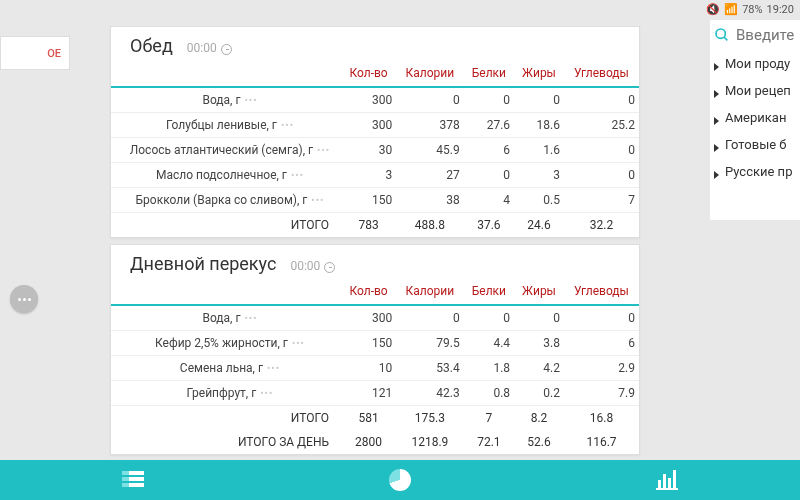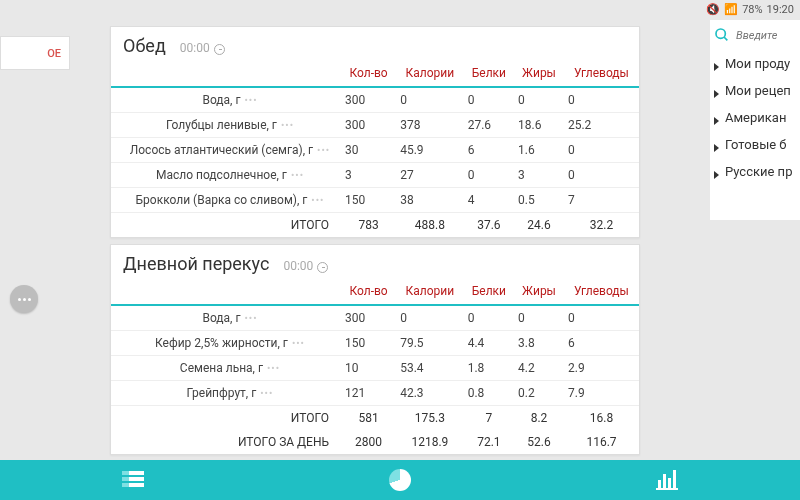--- a/index.html
+++ b/index.html
@@ -1,37 +1,37 @@
 <!DOCTYPE html>
 <html><head>
 <meta charset="utf-8">
 <style>
 *{box-sizing:border-box;margin:0;padding:0;font-family:Roboto,Arial,sans-serif}
 body{width:800px;height:500px;background:#e8e8e8;overflow:hidden;position:relative}
 .status-bar{position:absolute;top:0;right:0;height:18px;display:flex;align-items:center;gap:4px;padding:0 6px;font-size:11px;color:#555;background:#e8e8e8;z-index:10}
 .tab-fragment{position:absolute;top:36px;left:0;width:70px;height:34px;background:#fff;border:1px solid #ddd;display:flex;align-items:center;justify-content:flex-end;padding-right:8px;color:#d9534f;font-size:11px;font-weight:500}
 .meal-card{background:#fff;border:1px solid #ddd;margin:6px 0;box-shadow:0 1px 2px rgba(0,0,0,.05)}
 .main{position:absolute;top:20px;left:110px;width:530px}
-.meal-header{display:flex;align-items:baseline;padding:8px 12px 4px;gap:14px}
+.meal-header{display:flex;align-items:baseline;padding:8px 19px 4px;gap:14px}
 .meal-title{font-size:18px;color:#333}
 .meal-time{font-size:12px;color:#aaa;display:flex;align-items:flex-end;gap:4px}
 .clock{width:11px;height:11px;border:1.2px solid #aaa;border-radius:50%;position:relative;display:inline-block}
 .clock:after{content:"";position:absolute;width:3px;height:1px;background:#aaa;top:4px;left:4px}
 table{width:100%;border-collapse:collapse;font-size:12px}
 thead th{color:#b91c1c;font-weight:400;padding:6px 4px;text-align:center;border-bottom:2px solid #1fbfc4}
 thead th:first-child{width:230px}
-tbody td{padding:5px 4px;text-align:left;border-bottom:1px solid #eee;color:#444}
+tbody td{padding:5px 4px;text-align:right;border-bottom:1px solid #eee;color:#444}
 tbody td:first-child{text-align:center;padding-left:12px}
 .dots{color:#ccc;letter-spacing:1px;margin-left:4px;font-size:10px}
 tfoot td{padding:5px 4px;text-align:center;font-weight:400;color:#333}
 tfoot td:first-child{text-align:right;padding-right:12px}
 .right-panel{position:absolute;top:20px;right:0;width:90px;background:#fff;height:200px}
 .search-row{display:flex;align-items:center;padding:6px 4px;gap:6px}
 .search-icon{width:18px;height:18px;color:#1fbfc4}
-.search-input{border:none;outline:none;font-size:11px;color:#999;width:60px;font-style:italic}
+.search-input{border:none;outline:none;font-size:15px;color:#999;width:60px;}
 .cat-item{display:flex;align-items:flex-end;padding:6px 4px;font-size:13px;color:#333;white-space:nowrap;overflow:hidden}
 .arrow{display:inline-block;width:0;height:0;border-top:4px solid transparent;border-bottom:4px solid transparent;border-left:5px solid #333;margin-right:6px}
 .fab{position:absolute;left:10px;top:285px;width:28px;height:28px;border-radius:50%;background:#bdbdbd;display:flex;align-items:center;justify-content:center;box-shadow:0 1px 2px rgba(0,0,0,.2)}
 .fab span{width:3px;height:3px;background:#fff;border-radius:50%;margin:0 1px}
 .bottom-bar{position:absolute;bottom:0;left:0;width:800px;height:40px;background:#1fbfc4;display:flex}
 .bb-item{flex:1;display:flex;align-items:center;justify-content:center;color:#fff}
 .icon-list{width:22px;height:18px}
 .icon-list div{height:4px;background:#fff;margin-bottom:2px;border-left:7px solid #7fe0e3}
 .icon-pie{width:22px;height:22px;border-radius:50%;background:conic-gradient(#fff 0 70%,#7fe0e3 70% 100%)}
 .icon-bars{display:flex;align-items:flex-end;gap:2px;height:20px;border-bottom:2px solid #fff;padding:0 2px}

